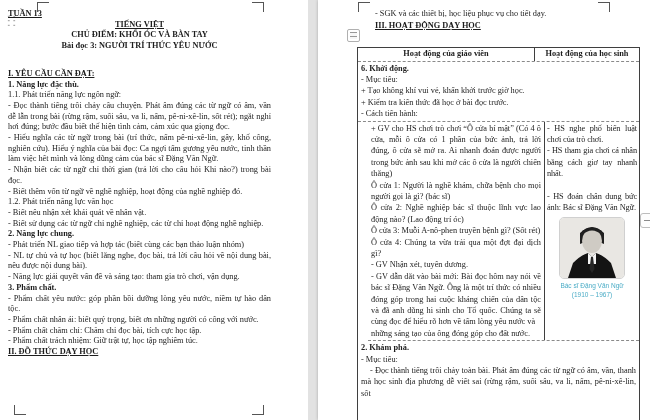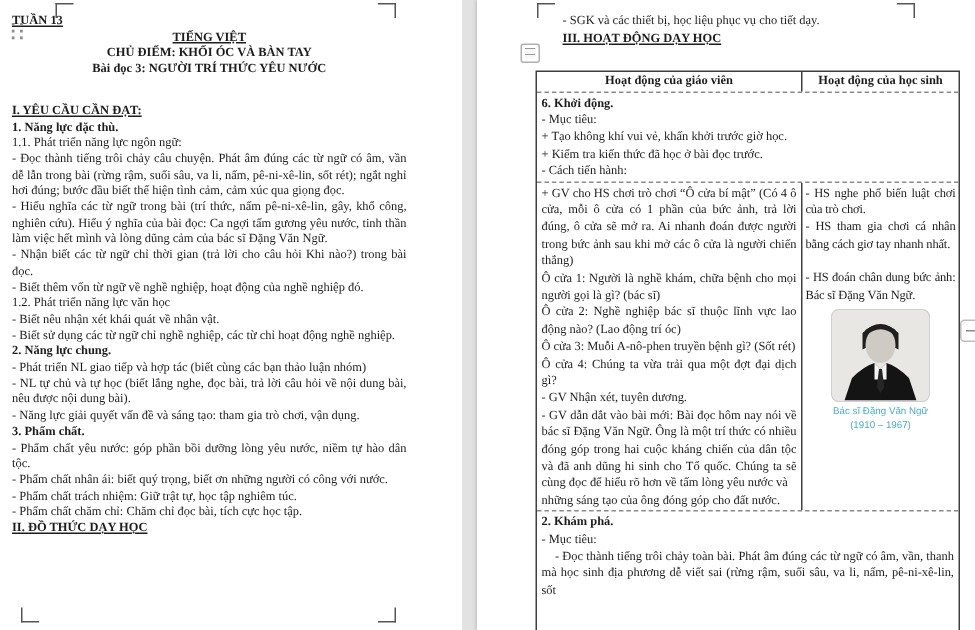--- a/index.html
+++ b/index.html
@@ -32,21 +32,21 @@
   .rp-table{
     position:absolute;left:39px;top:47px;width:283px;height:412px;
     border:1px solid #3f3f3f;font-size:8.3px;line-height:11.4px;
     overflow:hidden;box-sizing:border-box;background:#fff;
   }
   .thead{display:flex;border-bottom:1px dashed #8a8a8a;font-weight:bold;text-align:center;line-height:10.5px;}
   .thead .c1{width:177px;border-right:1px solid #3f3f3f;padding:1px 2px;box-sizing:border-box;}
   .thead .c2{flex:1;padding:1px 2px;}
   .row-a{padding:1px 3px;border-bottom:1px dashed #8a8a8a;}
   .row-a p,.row-c p{margin:0;}
-  .row-b{display:flex;border-bottom:1px dashed #8a8a8a;}
+  .row-b{display:flex;border-bottom:1px dashed #8a8a8a;margin-left:10px;}
   .cell-t{width:177px;border-right:1px solid #3f3f3f;padding:1px 3px;box-sizing:border-box;}
   .cell-t p{margin:0;text-align:justify;}
   .cell-s{flex:1;padding:1px 2px;letter-spacing:-0.1px;}
   .cell-s p{margin:0;text-align:justify;}
   .gap-line{margin-top:11px !important;}
   .row-c{padding:1px 3px;}
   .row-c .body-ind{text-indent:9px;text-align:justify;}
 
   
   .photo-wrap{text-align:center;margin-top:4px;letter-spacing:0;}
@@ -111,22 +111,22 @@
     <p>1.2. Phát triển năng lực văn học</p>
     <p>- Biết nêu nhận xét khái quát về nhân vật.</p>
     <p>- Biết sử dụng các từ ngữ chỉ nghề nghiệp, các từ chỉ hoạt động nghề nghiệp.</p>
     <p class="b">2. Năng lực chung.</p>
     <p>- Phát triển NL giao tiếp và hợp tác (biết cùng các bạn thảo luận nhóm)</p>
     <p>- NL tự chủ và tự học (biết lắng nghe, đọc bài, trả lời câu hỏi về nội dung bài, nêu được nội dung bài).</p>
     <p>- Năng lực giải quyết vấn đề và sáng tạo: tham gia trò chơi, vận dụng.</p>
     <p class="b">3. Phẩm chất.</p>
     <p>- Phẩm chất yêu nước: góp phần bồi dưỡng lòng yêu nước, niềm tự hào dân tộc.</p>
     <p>- Phẩm chất nhân ái: biết quý trọng, biết ơn những người có công với nước.</p>
+    <p>- Phẩm chất chăm chỉ: Chăm chỉ đọc bài, tích cực học tập.</p>
     <p>- Phẩm chất trách nhiệm: Giữ trật tự, học tập nghiêm túc.</p>
-    <p>- Phẩm chất chăm chỉ: Chăm chỉ đọc bài, tích cực học tập.</p>
     <p class="b u left ind12">II. ĐỒ THỨC DẠY HỌC</p>
   </div>
 </div>
 
 <div class="page-gap"></div>
 
 <div class="page page-right">
   <div class="mark mk-tl" style="left:40px;top:2px;"></div>
   <div class="mark mk-tr" style="left:280px;top:2px;"></div>
   <div class="mark mk-bl" style="left:40px;top:405px;"></div>

